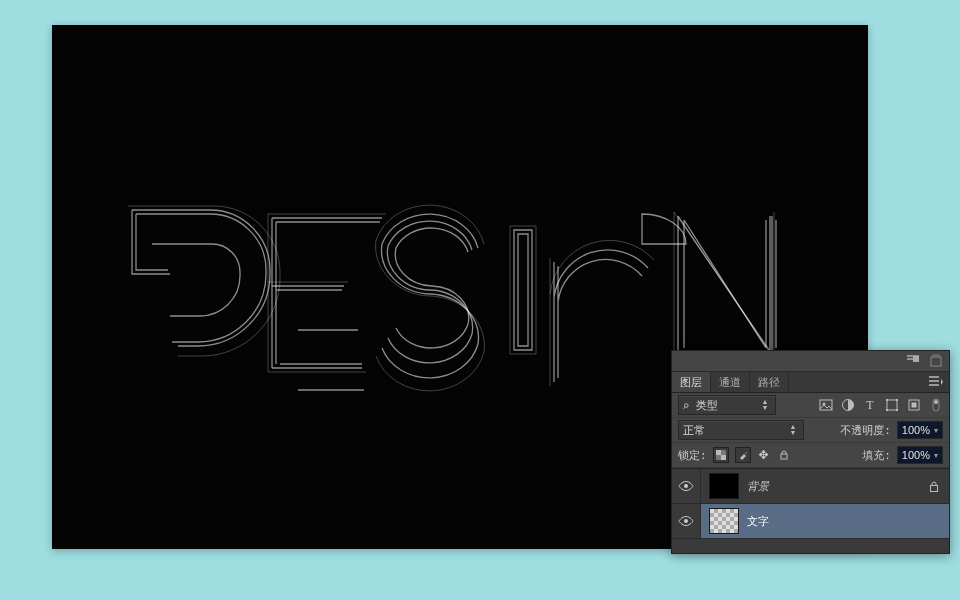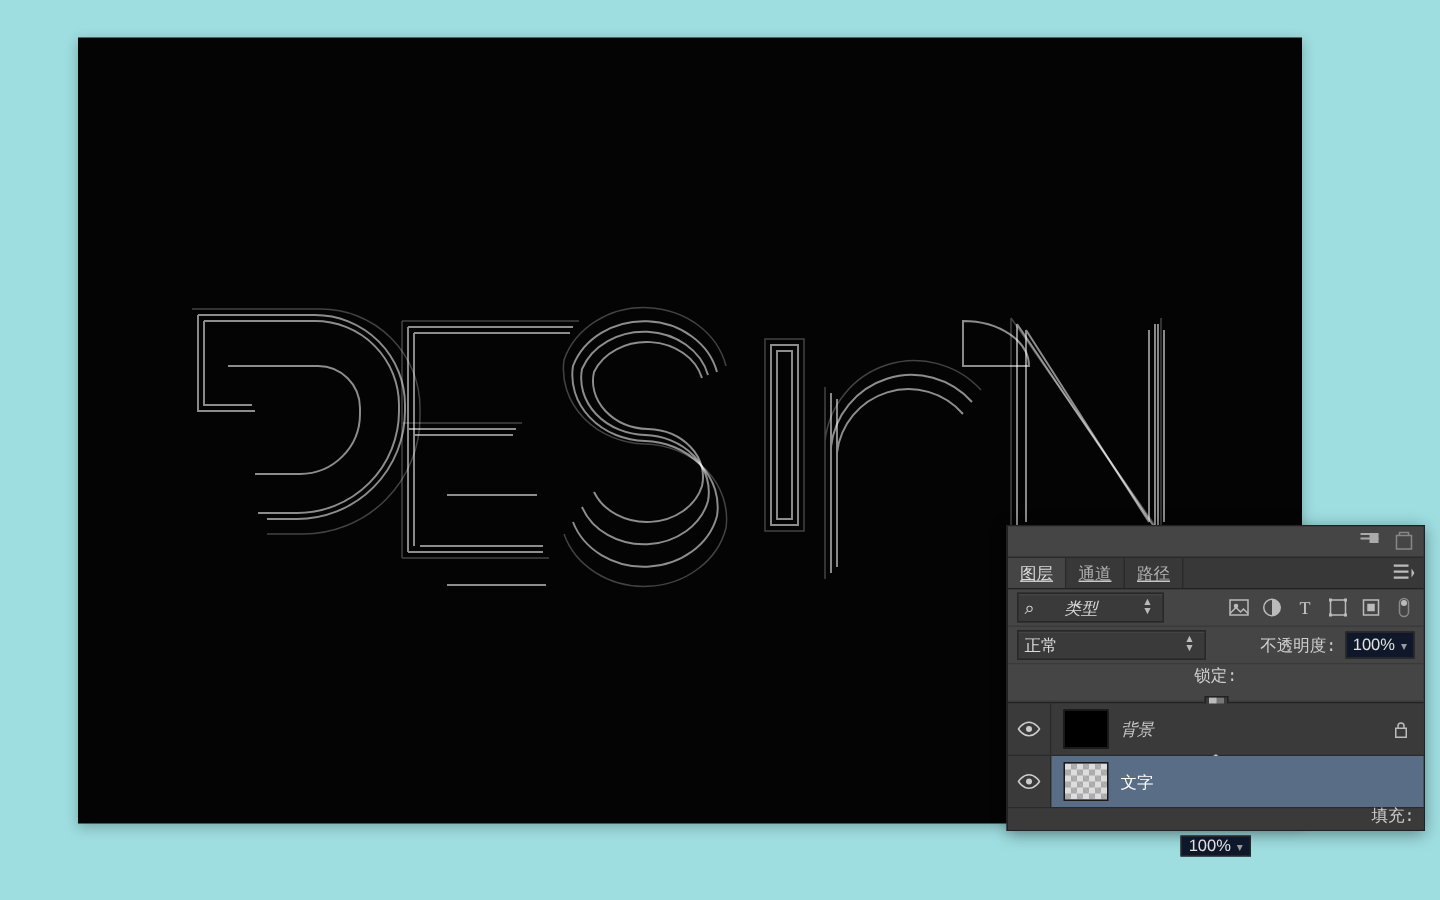--- a/index.html
+++ b/index.html
@@ -51,21 +51,20 @@
     align-items: center;
     gap: 8px;
     padding-right: 4px;
   }
   .top-ico { width: 16px; height: 16px; display: flex; align-items: center; justify-content: center; color: #a0a0a0; cursor: pointer; }
   .panel-tabs {
     display: flex;
     height: 20px;
     background: #383838;
     border-bottom: 1px solid #222;
-    text-decoration: underline;
   }
   .tab {
     padding: 0 8px;
     display: flex;
     align-items: center;
     color: #b0b0b0;
     cursor: pointer;
     border-right: 1px solid #2a2a2a;
   }
   .tab.active {
@@ -132,21 +131,21 @@
   .filter-row .select { flex: 0 0 88px; }
   .filter-row .mag { font-size: 12px; }
   .icon-strip {
     margin-left: auto;
     display: flex;
     gap: 8px;
     align-items: center;
   }
   .sicon { width: 14px; height: 14px; display:flex; align-items:center; justify-content:center; color:#bbb; cursor:pointer; }
 
-  .lock-row { gap: 6px; flex-direction: column; }
+  .lock-row { gap: 6px; }
   .lock-row .sq { width:14px; height:14px; background:#3a3a3a; border:1px solid #222; display:flex; align-items:center; justify-content:center; cursor:pointer; }
   .lock-row .sq svg { width:10px; height:10px; }
 
   
   .layers { background: #3a3a3a; border-top:1px solid #222; }
   .layer {
     display: flex;
     align-items: center;
     height: 34px;
     border-bottom: 1px solid #2a2a2a;
@@ -245,21 +244,21 @@
       <svg width="14" height="12" viewBox="0 0 14 12">
           <path d="M0 1h10M0 5h10M0 9h10" stroke="#bbb" stroke-width="1.5"></path>
           <path d="M12 3l2 3-2 3z" fill="#bbb"></path>
         </svg>
     </div>
   </div>
 
   <div class="row filter-row">
     <div class="select">
       <span class="mag">⌕</span>
-      <span style="margin-left:20px;font-style:italic;">类型</span>
+      <span style="margin-left:6px;">类型</span>
       <span class="arrows">
           <span>▲</span>
           <span>▼</span>
         </span>
     </div>
     <div class="icon-strip">
       <span class="sicon">
           <svg viewBox="0 0 14 14">
             <rect x="1" y="2" width="12" height="10" stroke="#bbb" fill="none"></rect>
             <circle cx="5" cy="6" r="1.5" fill="#bbb"></circle>

